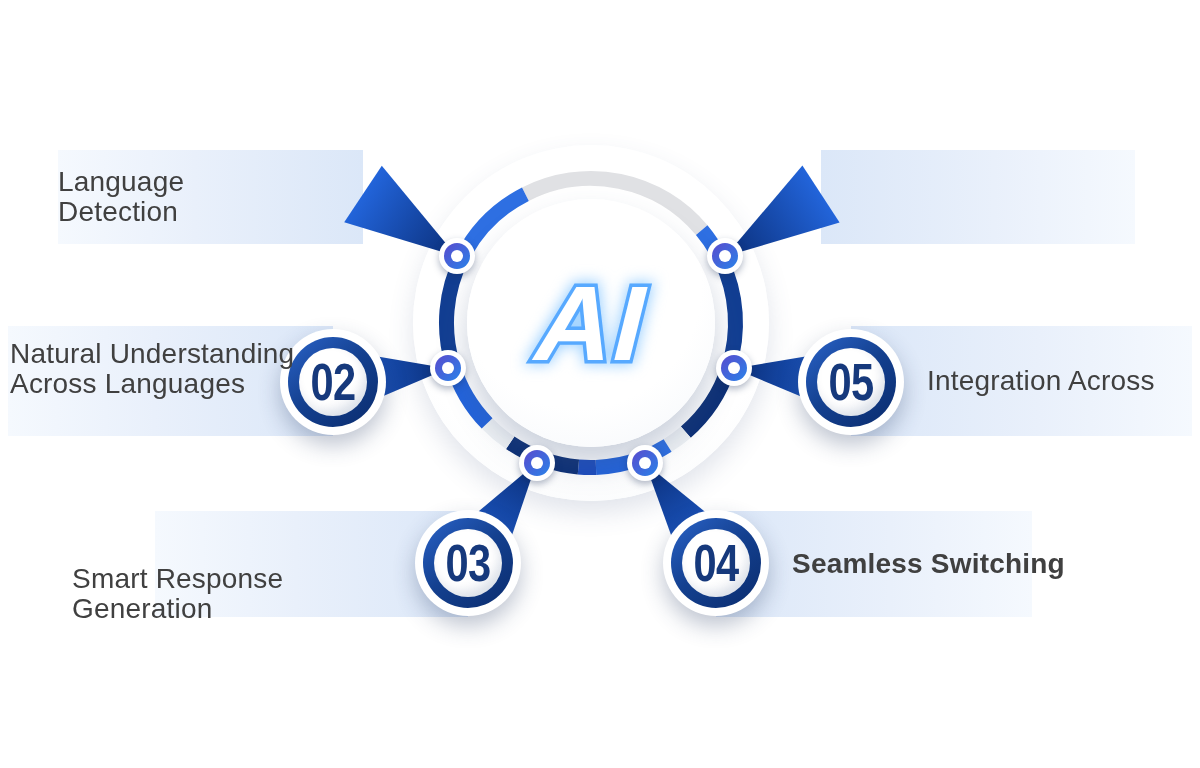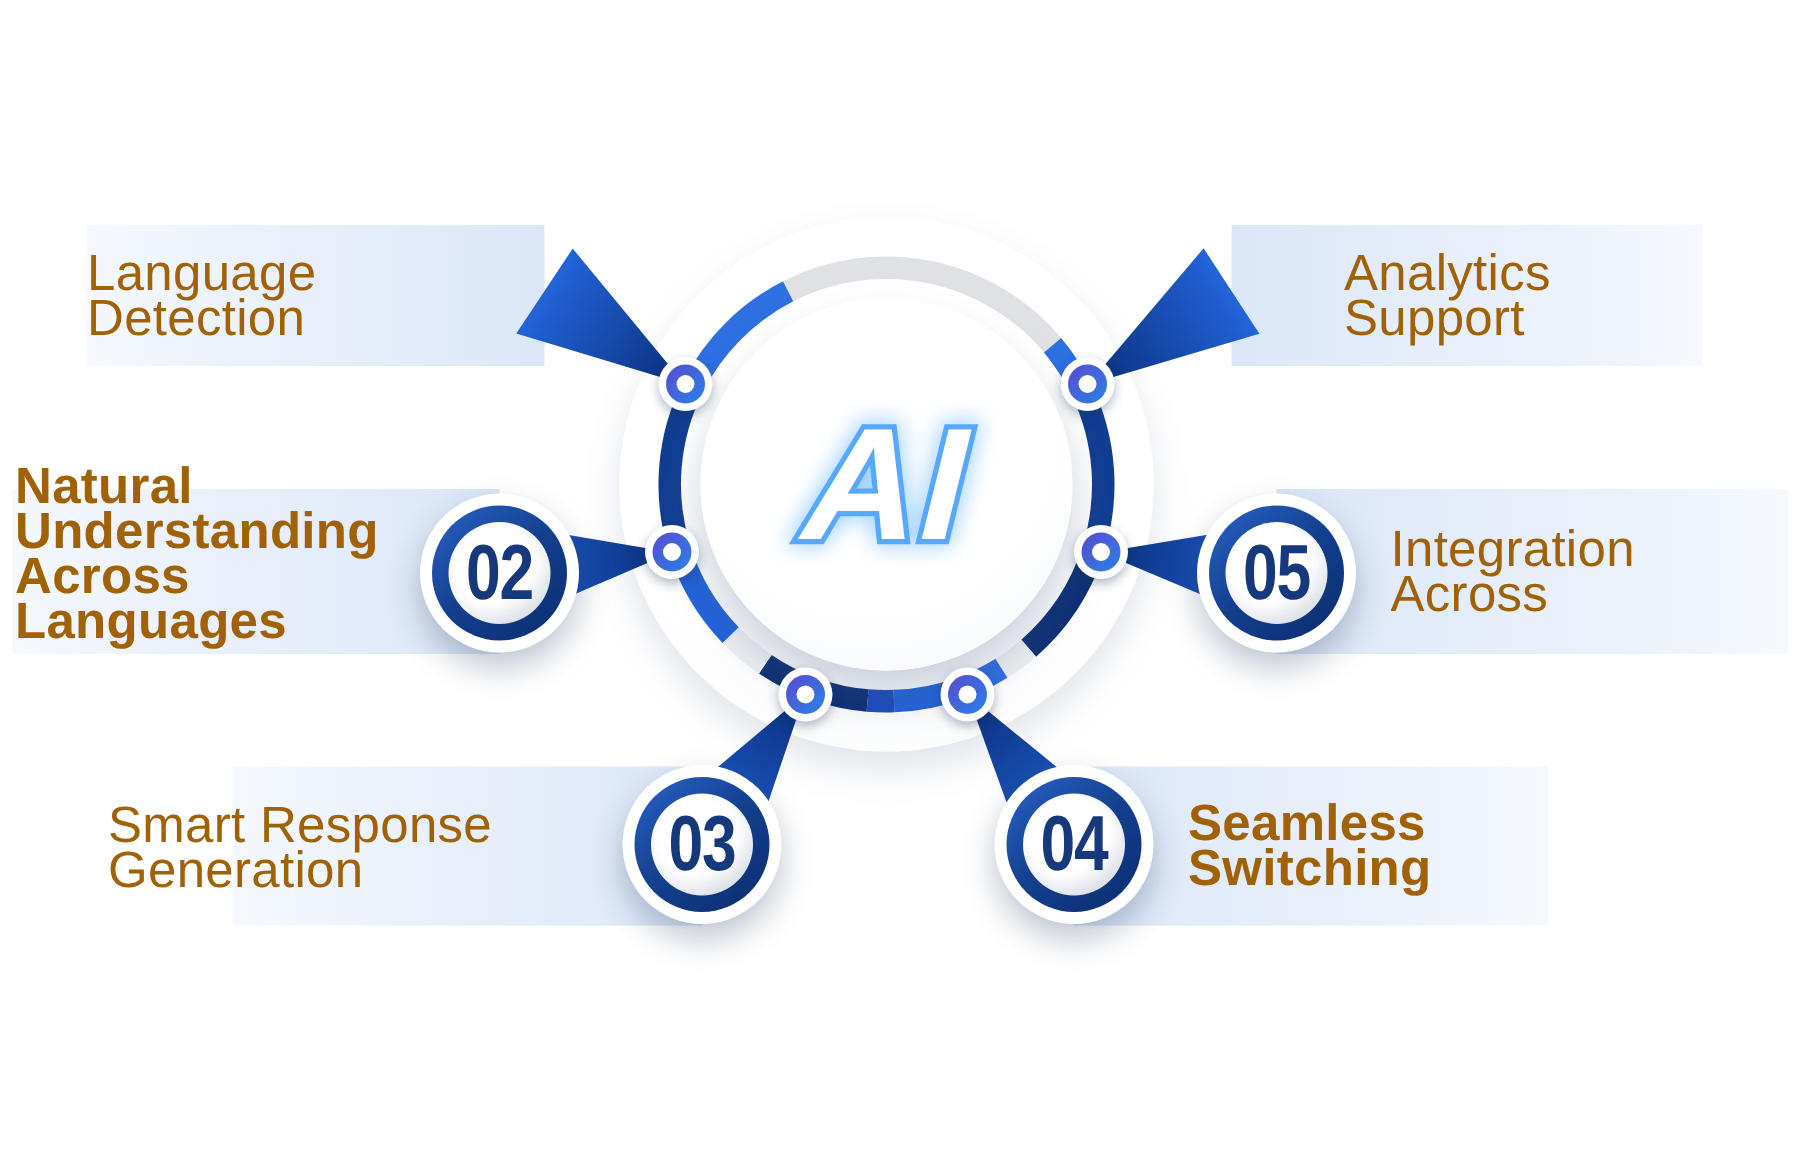--- a/index.html
+++ b/index.html
@@ -17,25 +17,25 @@
   #banner-1{left:58px;top:150px;width:305px;height:94px;}
   #banner-2{left:8px;top:326px;width:325px;height:110px;}
   #banner-3{left:155px;top:511px;width:313px;height:106px;}
   #banner-4{left:716px;top:511px;width:316px;height:106px;}
   #banner-5{left:851px;top:326px;width:341px;height:110px;}
   #banner-6{left:821px;top:150px;width:314px;height:94px;}
 
   
   .label{
     position:absolute;display:flex;align-items:center;
-    font-size:34px;color:#a16207;letter-spacing:.2px;line-height:30px;
+    font-size:28px;color:#404040;letter-spacing:.2px;line-height:30px;
   }
   #label-1{left:58px;top:150px;width:247px;height:94px;justify-content:center;}
-  #label-2{left:10px;top:326px;width:290px;height:86px;justify-content:flex-start;text-align:left;font-weight:bold;}
-  #label-3{left:72px;top:512px;width:322px;height:106px;justify-content:center;}
+  #label-2{left:10px;top:326px;width:290px;height:86px;justify-content:flex-start;text-align:left;}
+  #label-3{left:72px;top:541px;width:322px;height:106px;justify-content:center;}
   #label-4{left:792px;top:511px;width:300px;height:106px;justify-content:flex-start;font-weight:bold;}
   #label-5{left:927px;top:326px;width:270px;height:110px;justify-content:flex-start;}
   #label-6{left:896px;top:150px;width:262px;height:94px;justify-content:flex-start;}
 
   
   .outer-disc{
     position:absolute;left:413px;top:145px;width:356px;height:356px;border-radius:50%;
     background:radial-gradient(circle at 50% 32%,#ffffff 68%,#f6f8fa 100%);
     box-shadow:0 12px 26px rgba(70,90,130,.16);
   }
@@ -233,15 +233,14 @@
         <span class="badge-num">05</span>
       </div>
     </div>
   </div>
 
   <div class="label" id="label-1">Language Detection</div>
   <div class="label" id="label-2">Natural Understanding Across Languages</div>
   <div class="label" id="label-3">Smart Response Generation</div>
   <div class="label" id="label-4">Seamless Switching</div>
   <div class="label" id="label-5">Integration Across</div>
-  <div class="label" id="label-6">Analytics Support</div>
 
 </div>
 
 </body></html>

